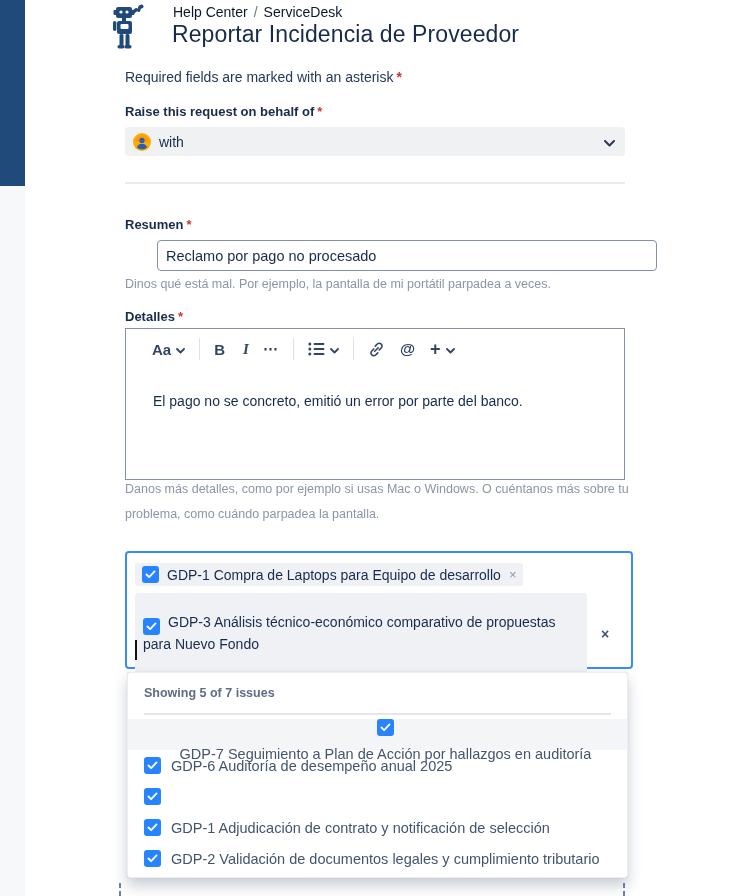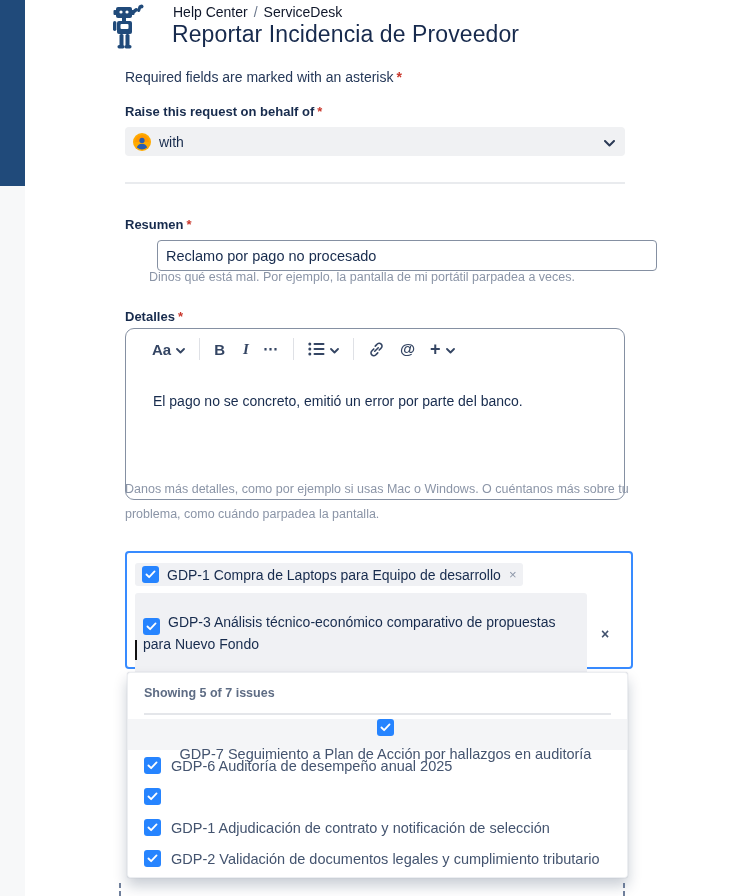--- a/index.html
+++ b/index.html
@@ -30,21 +30,21 @@
 
   .hr { position:absolute; left:125px; top:182px; width:500px; height:2px; background:#e9ebee; }
 
   
   .text-input { position:absolute; left:125px; top:240px; width:500px; height:31px; border:1px solid #8590a2;
     border-radius:4px; background:#fff; display:flex; align-items:center; padding:0 8px; font-size:14.5px; color:#172b4d;margin-left:32px; }
 
   .help-text { position:absolute; left:125px; font-size:12.5px; color:#8b95a7; line-height:25px; }
 
   
-  .editor { position:absolute; left:125px; top:328px; width:500px; height:172px; border:1px solid #8590a2; border-radius:9px; background:#fff; }
+  .editor { position:absolute; left:125px; top:328px; width:500px; height:152px; border:1px solid #8590a2; border-radius:0; background:#fff; }
   .toolbar { display:flex; align-items:center; height:40px; padding-left:26px; color:#344563; }
   .tb-btn { display:inline-flex; align-items:center; cursor:pointer; color:#344563; }
   .tb-aa { font-size:15px; font-weight:600; }
   .tb-b { font-size:15px; font-weight:800; }
   .tb-i { font-size:15px; font-style:italic; font-family:"Liberation Serif", serif; font-weight:600; }
   .tb-more { font-size:15px; font-weight:800; letter-spacing:1px; }
   .tb-at { font-size:15.5px; font-weight:600; }
   .tb-plus { font-size:18px; font-weight:600; }
   .tb-sep { width:1px; height:22px; background:#dfe1e6; margin:0 14px; }
   .chev-s { margin-left:5px; }
@@ -142,21 +142,21 @@
         </svg>
     </span>
   </div>
 
   <div class="hr"></div>
 
   <div class="field-label" style="top:217px;">
     <span>Resumen</span><span class="req">*</span>
   </div>
   <div class="text-input">Reclamo por pago no procesado</div>
-  <div class="help-text" style="top:265px; width:520px;margin-left:24px;">Dinos qué está mal. Por ejemplo, la pantalla de mi portátil parpadea a veces.</div>
+  <div class="help-text" style="top:272px; width:520px;">Dinos qué está mal. Por ejemplo, la pantalla de mi portátil parpadea a veces.</div>
 
   <div class="field-label" style="top:309px;">
     <span>Detalles</span><span class="req">*</span>
   </div>
   <div class="editor">
     <div class="toolbar">
       <span class="tb-btn">
         <span class="tb-aa">Aa</span>
         <span class="chev-s"><svg width="9" height="6" viewBox="0 0 9 6">
               <polyline points="1,1 4.5,4.5 8,1" fill="none" stroke="#344563" stroke-width="1.8" stroke-linecap="round" stroke-linejoin="round"></polyline>

